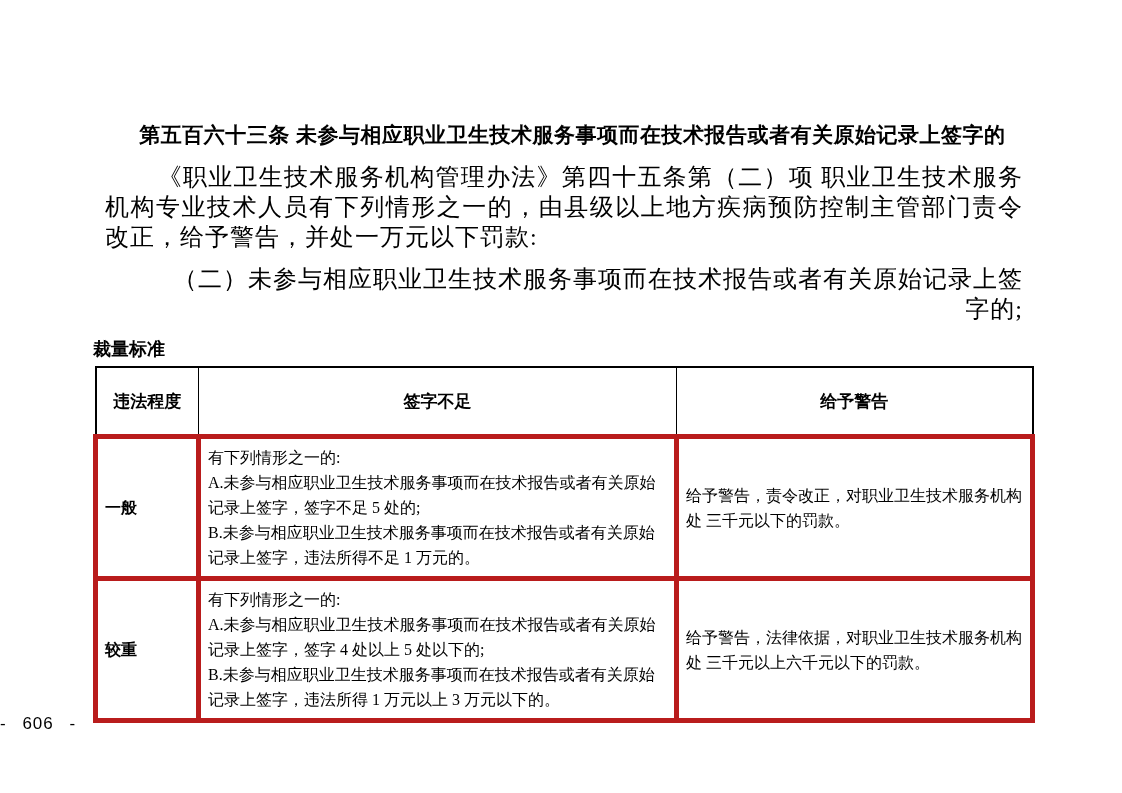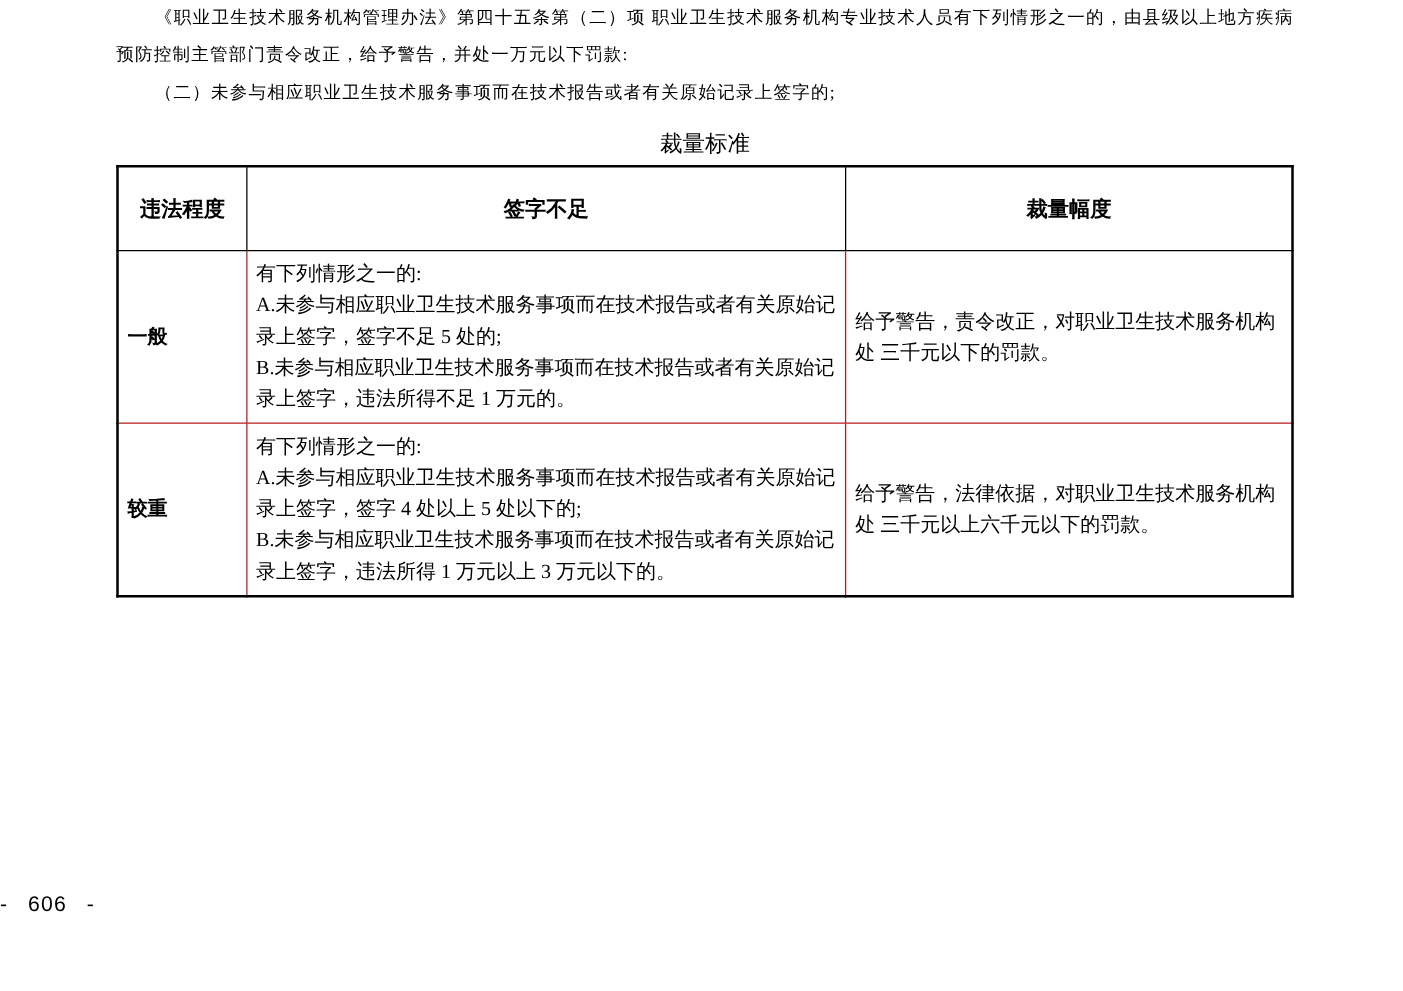--- a/index.html
+++ b/index.html
@@ -27,57 +27,56 @@
     text-indent: 2.2em;
     letter-spacing: 0.5px;
   }
   .legal-basis-label {
     margin-top: 4px;
     font-size: 20px;
     line-height: 30px;
     text-indent: 2.2em;
   }
   .body-para {
-    margin: 0;
-    font-size: 14px;
+    margin: 12px;
+    font-size: 24px;
     line-height: 30px;
     text-indent: 2.2em;
     text-align: justify;
     letter-spacing: 1px;
   }
   .item-line {
-    text-align: left;
+    text-align: right;
   }
   .table-title {
     margin-top: 14px;
     margin-bottom: 6px;
-    text-align: center;
     font-family: "Liberation Sans", sans-serif;
-    font-weight: normal;
+    font-weight: bold;
     font-size: 18px;
     line-height: 22px;
   }
   table.standards-table {
     width: 100%;
     border-collapse: collapse;
     border: 2px solid #000000;
     table-layout: fixed;
   }
   table.standards-table th {
     border: 1px solid #000000;
     font-family: "Liberation Sans", sans-serif;
     font-weight: bold;
     font-size: 17px;
     height: 34px;
     text-align: center;
     vertical-align: middle;
     padding: 16px;
   }
   table.standards-table td {
-    border: 1px solid #b91c1c;
+    border: 5px solid #b91c1c;
     font-size: 16px;
     line-height: 25px;
     padding: 6px 7px;
     vertical-align: middle;
     text-align: left;
   }
   td.degree-cell {
     text-align: center;
     font-family: "Liberation Sans", sans-serif;
     font-weight: bold;
@@ -96,39 +95,40 @@
     letter-spacing: 1px;
     word-spacing: 10px;
   }
 </style>
 </head>
 <body>
 
 <div class="page">
   <div class="content">
 
+    <h1 class="doc-title">第五百六十三条 未参与相应职业卫生技术服务事项而在技术报告或者有关原始记录上签字的</h1>
 
 
     <p class="body-para">《职业卫生技术服务机构管理办法》第四十五条第（二）项 职业卫生技术服务机构专业技术人员有下列情形之一的，由县级以上地方疾病预防控制主管部门责令改正，给予警告，并处一万元以下罚款:</p>
 
     <p class="body-para item-line">（二）未参与相应职业卫生技术服务事项而在技术报告或者有关原始记录上签字的;</p>
 
     <div class="table-title">裁量标准</div>
 
     <table class="standards-table">
       <colgroup>
         <col style="width:11%">
         <col style="width:51%">
         <col style="width:38%">
       </colgroup>
       <thead>
         <tr>
           <th>违法程度</th>
           <th>签字不足</th>
-          <th>裁量幅度</th>
+          <th>给予警告</th>
         </tr>
       </thead>
       <tbody>
         <tr>
           <td class="degree-cell">一般</td>
           <td>
             <div class="circ-line">有下列情形之一的:</div>
             <div class="circ-line">A.未参与相应职业卫生技术服务事项而在技术报告或者有关原始记录上签字，签字不足 5 处的;</div>
             <div class="circ-line">B.未参与相应职业卫生技术服务事项而在技术报告或者有关原始记录上签字，违法所得不足 1 万元的。</div>
           </td>

